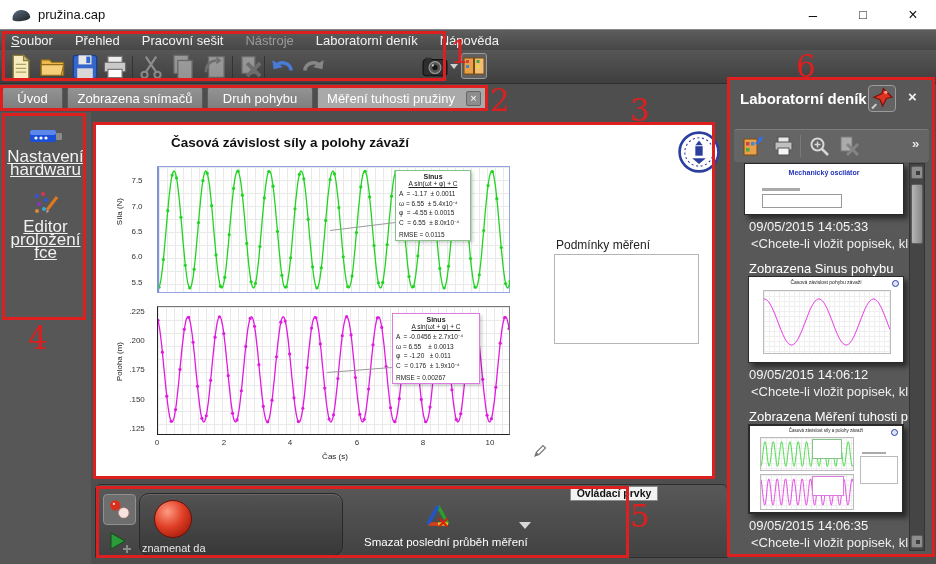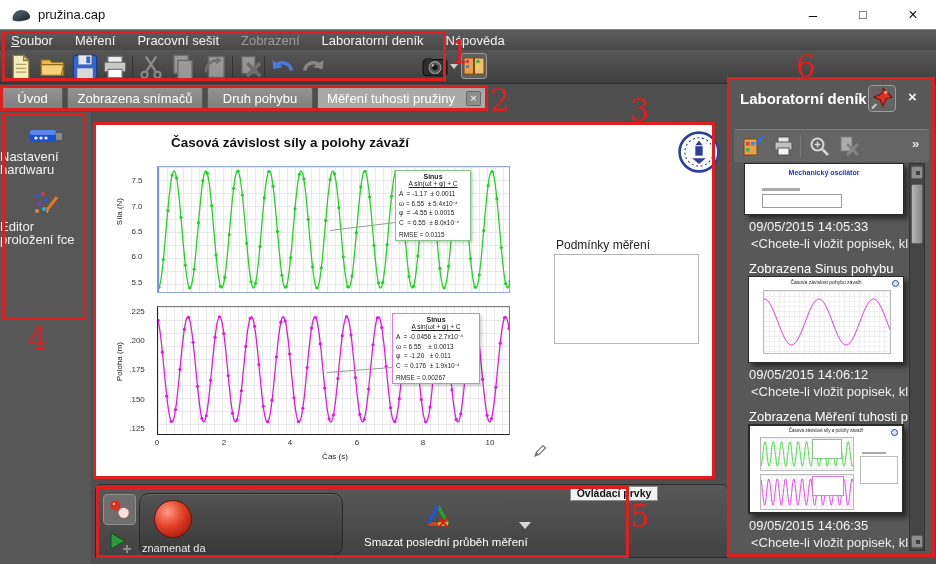--- a/index.html
+++ b/index.html
@@ -27,21 +27,21 @@
   .tbtn.framed { border:1px solid #9a9a9a; border-radius:3px; background:#606060; }
 
   
   .tab { position:absolute; top:86px; height:24px; background:linear-gradient(#949494,#7d7d7d); border:1px solid #5a5a5a; border-bottom:none; border-radius:4px 4px 0 0; color:#fff; font-size:13px; text-align:center; padding-top:4px; }
   .tab.active { background:#a9a9a9; }
   .tabclose { position:absolute; right:5px; top:4px; width:15px; height:15px; background:#8d8d8d; border:1px solid #666; border-radius:2px; color:#fff; font-size:11px; line-height:13px; text-align:center; }
 
   
   .sidebar { position:absolute; left:0; top:112px; width:91px; height:452px; background:#575757; }
   .sb-head { font-size:12px; font-weight:bold; color:#fff; padding:5px 7px 4px; border-bottom:1px solid #6a6a6a; }
-  .sb-item { text-align:left; color:#f2f2f2; font-size:13px; line-height:13px; margin-top:14px; }
+  .sb-item { text-align:center; color:#f2f2f2; font-size:17px; line-height:13px; margin-top:14px;text-decoration:underline; }
   .sb-item .ic { display:block; margin:0 auto 4px; }
 
   
   .doc { position:absolute; left:95px; top:124px; width:618px; height:354px; background:#fff; }
   .doc-title { position:absolute; left:60px; top:11px; width:270px; text-align:center; font-size:13.5px; font-weight:bold; color:#111; }
   .logo { position:absolute; left:583px; top:7px; width:42px; height:42px; }
   .plot { position:absolute; background-image:
       repeating-linear-gradient(to right,#e9e9e9 0 1px,transparent 1px 8px),
       repeating-linear-gradient(to bottom,#e9e9e9 0 1px,transparent 1px 13px);
       background-color:#fff; }
@@ -123,23 +123,23 @@
   <div class="titlebar">
     <span class="appicon"></span>
     <span class="wtitle">pružina.cap</span>
     <span class="winbtn min">–</span>
     <span class="winbtn max">□</span>
     <span class="winbtn cls">×</span>
   </div>
 
   <div class="menubar">
     <span class="menu-item accel">Soubor</span>
-    <span class="menu-item">Měření</span>
+    <span class="menu-item">Přehled</span>
     <span class="menu-item">Pracovní sešit</span>
-    <span class="menu-item disabled">Zobrazení</span>
+    <span class="menu-item disabled">Nástroje</span>
     <span class="menu-item">Laboratorní deník</span>
     <span class="menu-item">Nápověda</span>
   </div>
 
   <div class="toolbar">
     <span class="tbtn" style="left:8px">
       <svg viewBox="0 0 20 20">
           <path d="M4 1h8l4 4v14H4z" fill="#f5ecc0" stroke="#8d7d3a"></path>
           <path d="M12 1l4 4h-4z" fill="#e0d49a" stroke="#8d7d3a"></path>
           <path d="M6 8h8M6 11h8M6 14h8" stroke="#b0a25f" fill="none"></path>

